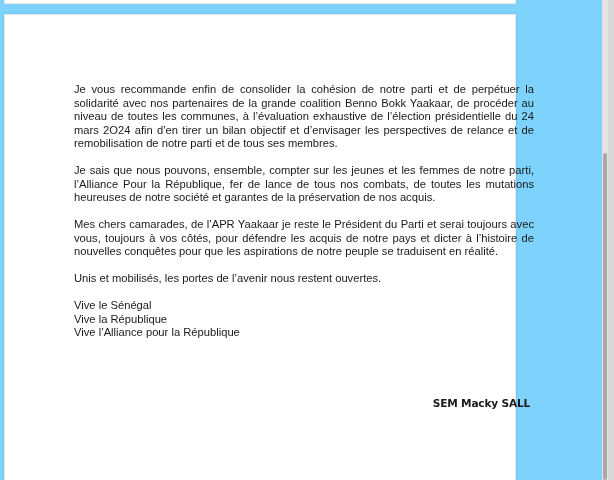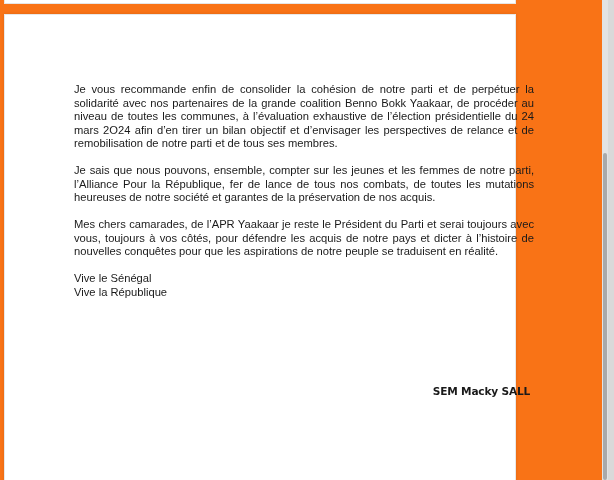--- a/index.html
+++ b/index.html
@@ -7,21 +7,21 @@
       padding: 0;
       width: 614px;
       height: 480px;
       overflow: hidden;
       background: #d9d9d9;
     }
     .viewer {
       position: relative;
       width: 608px;
       height: 480px;
-      background: #f97316;
+      background: #7dd3fc;
       text-decoration: underline;
     }
     .prev-page {
       position: absolute;
       left: 4px;
       top: -10px;
       width: 514px;
       height: 14px;
       background: #ffffff;
       border: 1px solid #e6e6e6;
@@ -79,38 +79,41 @@
     .signature {
       position: absolute;
       right: 78px;
       font-family: "DejaVu Sans", sans-serif;
       font-weight: bold;
       font-size: 10.6px;
       color: #1a1a1a;
       text-align: center;
       white-space: nowrap;
       letter-spacing: -0.2px;
+      margin-top: 12px;
     }
     .sig-name { top: 385px; }
     .sig-title { top: 413px; }
   </style>
 </head>
 <body>
 
 <div class="viewer">
   <div class="prev-page"></div>
 
   <div class="page"></div>
 
   <div class="body-text">
     <p>Je vous recommande enfin de consolider la cohésion de notre parti et de perpétuer la solidarité avec nos partenaires de la grande coalition Benno Bokk Yaakaar, de procéder au niveau de toutes les communes, à l’évaluation exhaustive de l’élection présidentielle du 24 mars 2O24 afin d’en tirer un bilan objectif et d’envisager les perspectives de relance et de remobilisation de notre parti et de tous ses membres.</p>
     <p>Je sais que nous pouvons, ensemble, compter sur les jeunes et les femmes de notre parti, l’Alliance Pour la République, fer de lance de tous nos combats, de toutes les mutations heureuses de notre société et garantes de la préservation de nos acquis.</p>
     <p>Mes chers camarades, de l’APR Yaakaar je reste le Président du Parti et serai toujours avec vous, toujours à vos côtés, pour défendre les acquis de notre pays et dicter à l’histoire de nouvelles conquêtes pour que les aspirations de notre peuple se traduisent en  réalité.</p>
+    <p>Unis et mobilisés, les portes de l’avenir nous restent ouvertes.</p>
     <p class="vive">Vive le Sénégal</p>
     <p class="vive">Vive la République</p>
+    <p class="vive">Vive l’Alliance pour la République</p>
   </div>
 
   <div class="signature sig-name">SEM Macky SALL</div>
 
   <div class="scrollbar-track">
     <div class="scrollbar-thumb"></div>
   </div>
 </div>
 
 </body></html>

